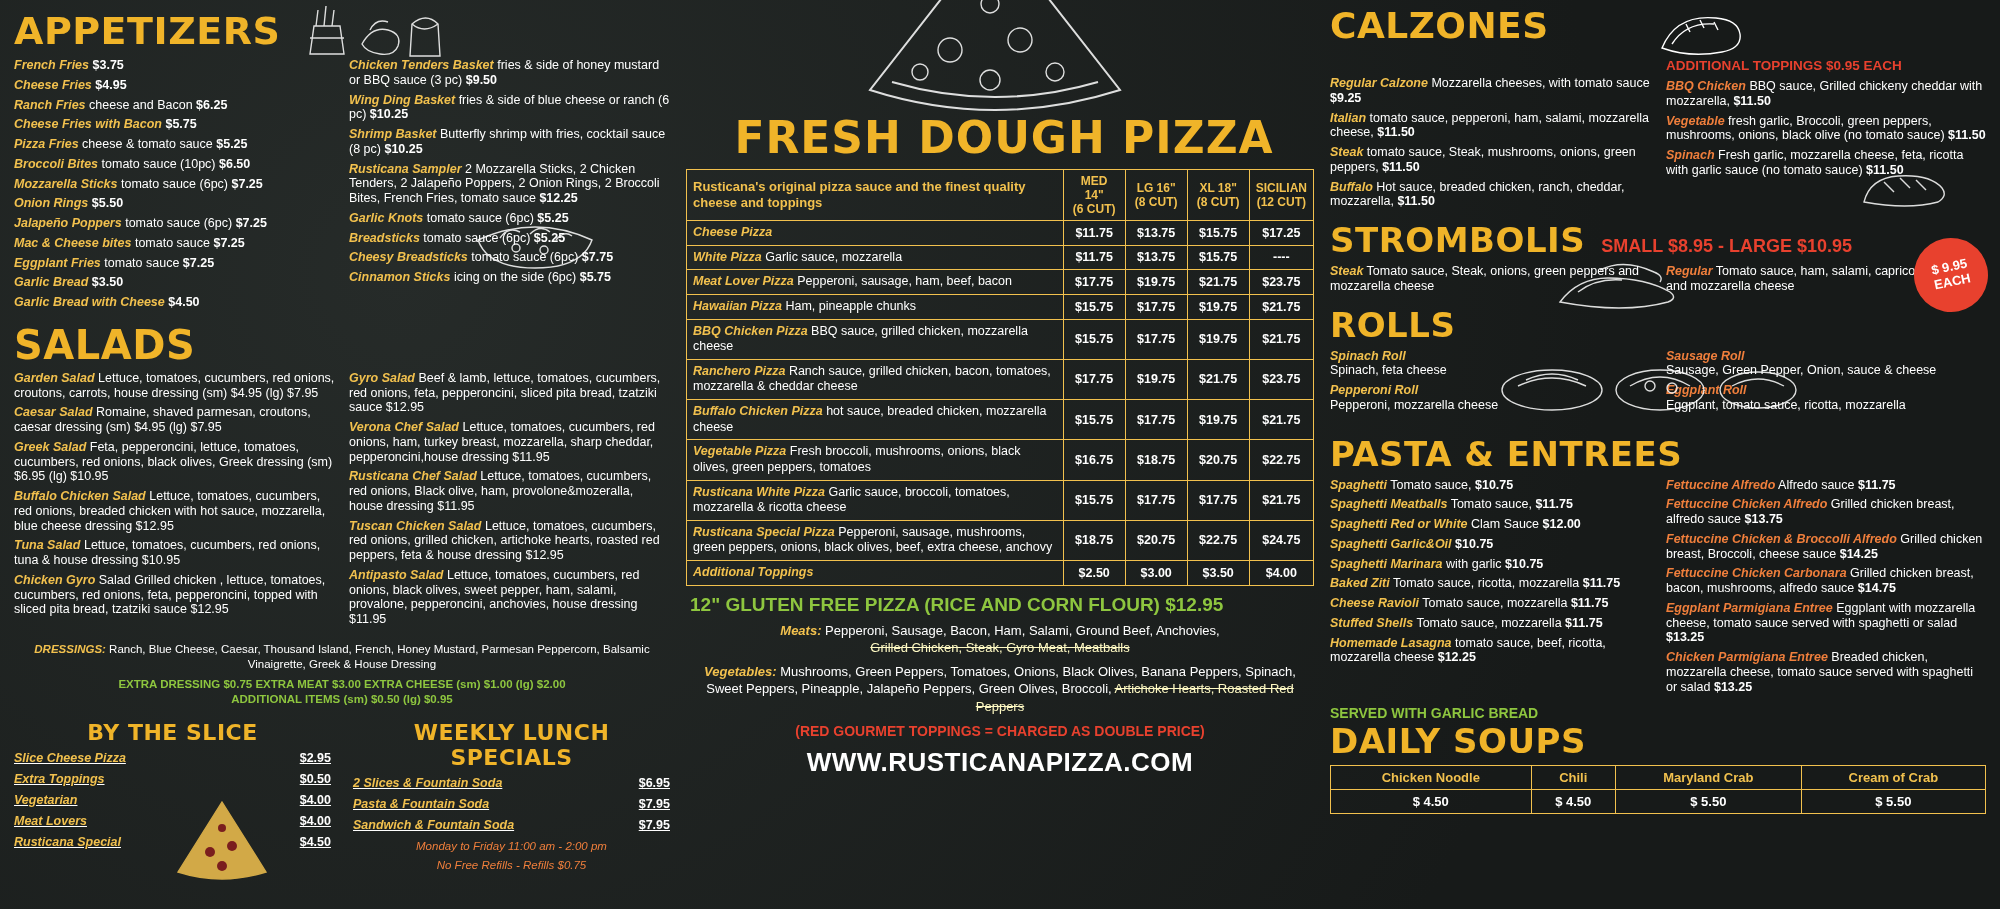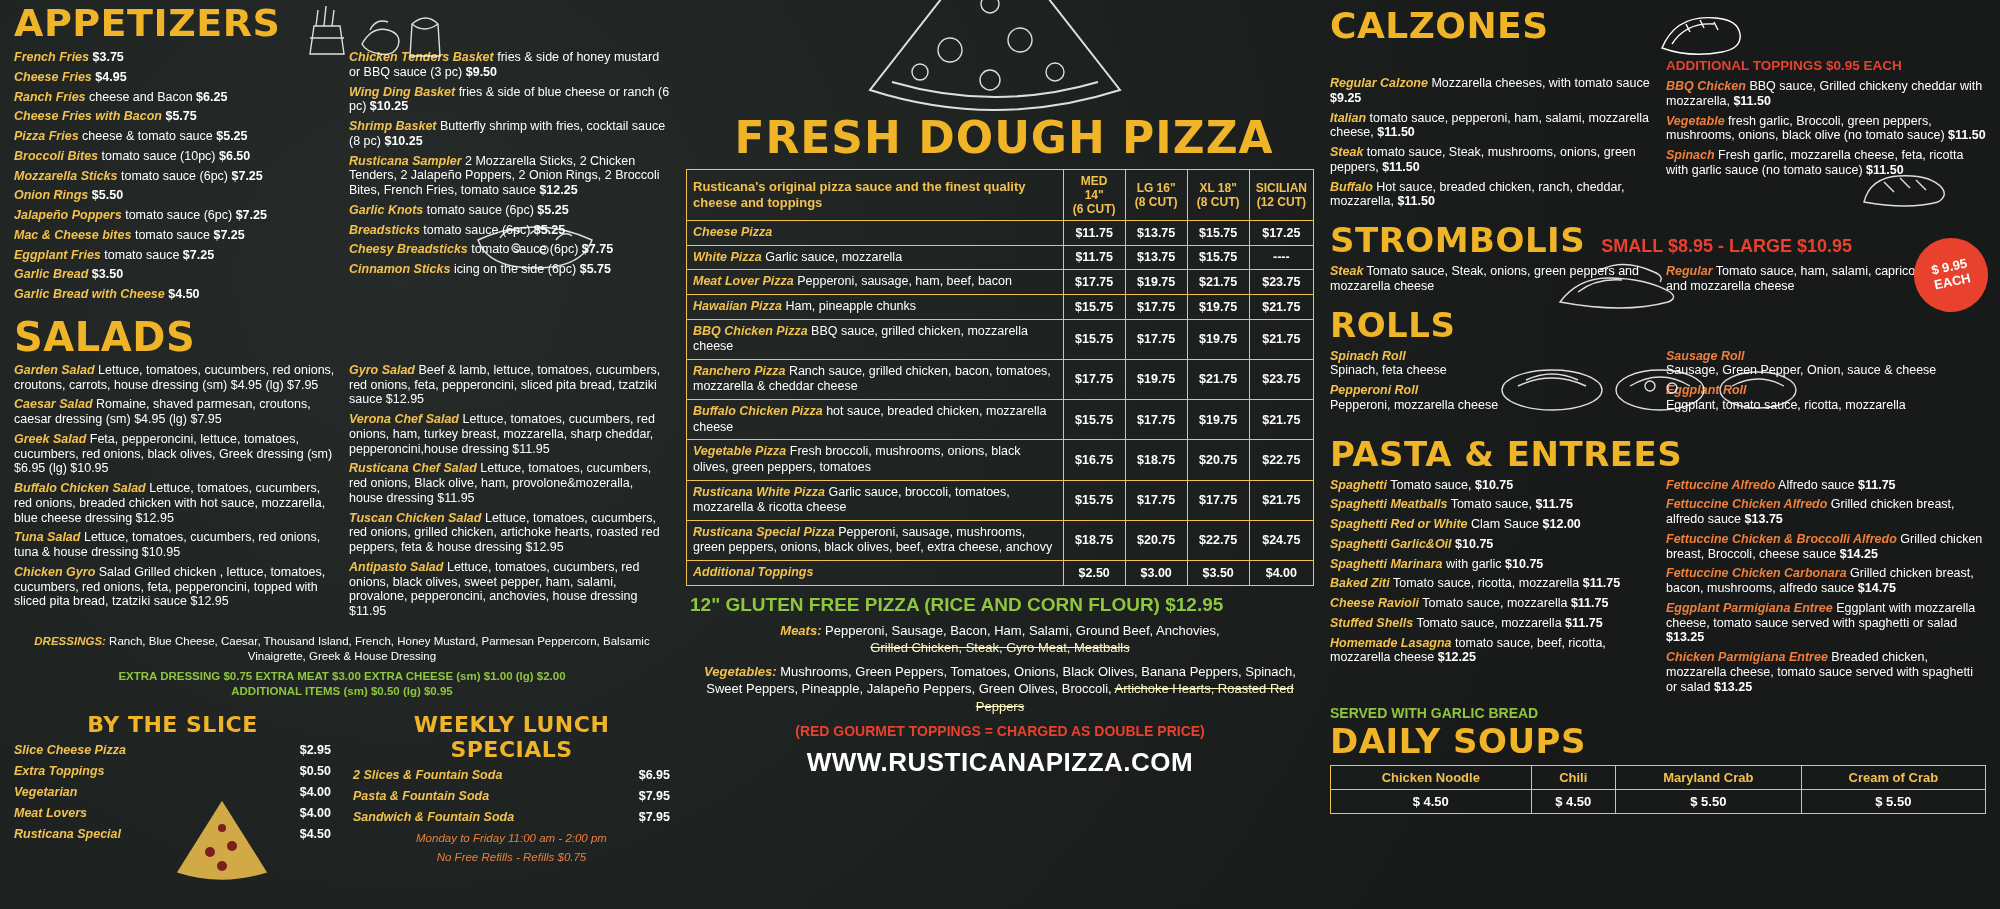--- a/index.html
+++ b/index.html
@@ -25,39 +25,39 @@
   }
   .item { line-height: 1.18; margin-bottom: 5px; font-size: 12.5px; }
   .iname { font-style: italic; font-weight: bold; }
   .y { color: #f2c14e; }
   .g { color: #8ec63f; }
   .w { color: #ffffff; }
   .o { color: #f07f3c; }
   .price { font-weight: bold; }
 
   
-  .col-left { width: 680px; padding: 4px 10px 0 14px; position: relative; }
+  .col-left { width: 680px; padding: 12px 10px 0 14px; position: relative; }
   .left-head { font-size: 38px; line-height: 1; margin-bottom: 8px; }
   .two { display: flex; gap: 14px; }
   .two > div { flex: 1; }
   .left-col-a { width: 320px; }
   .left-col-b { width: 330px; }
 
   .salads-title { font-size: 40px; line-height: 1; margin: 10px 0 6px 0; }
 
   .dressings {
     text-align: center; font-size: 11.5px; line-height: 1.35;
     margin-top: 10px; padding: 0 10px;
   }
   .dressings .lab { font-weight: bold; font-style: italic; color: #f2c14e; }
 
   .bottom-left { display: flex; margin-top: 12px; gap: 22px; }
   .bl-col { flex: 1; }
   .bl-title { font-size: 22px; text-align: center; margin-bottom: 6px; }
-  .row { display: flex; justify-content: space-between; font-size: 12.5px; margin-bottom: 7px; }
+  .row { display: flex; justify-content: space-between; font-size: 12.5px; margin-bottom: 7px; text-decoration: underline; }
   .row .nm { font-style: italic; font-weight: bold; color: #f2c14e; }
   .row .pr { font-weight: bold; color: #ffffff; }
   .note { text-align: center; font-size: 11.5px; font-style: italic; color: #f07f3c; line-height: 1.3; margin-top: 4px; }
 
   
   .col-center { width: 640px; padding: 0 6px; position: relative; }
   .fdp-title { font-size: 44px; text-align: center; letter-spacing: 1px; margin: 112px 0 6px 8px; }
   table.pizza { width: 100%; border-collapse: collapse; font-size: 12.5px; }
   table.pizza th, table.pizza td { border: 1px solid #f2c14e; padding: 4px 6px; vertical-align: middle; }
   table.pizza th { color: #f2c14e; font-size: 12px; text-align: center; font-weight: bold; }

